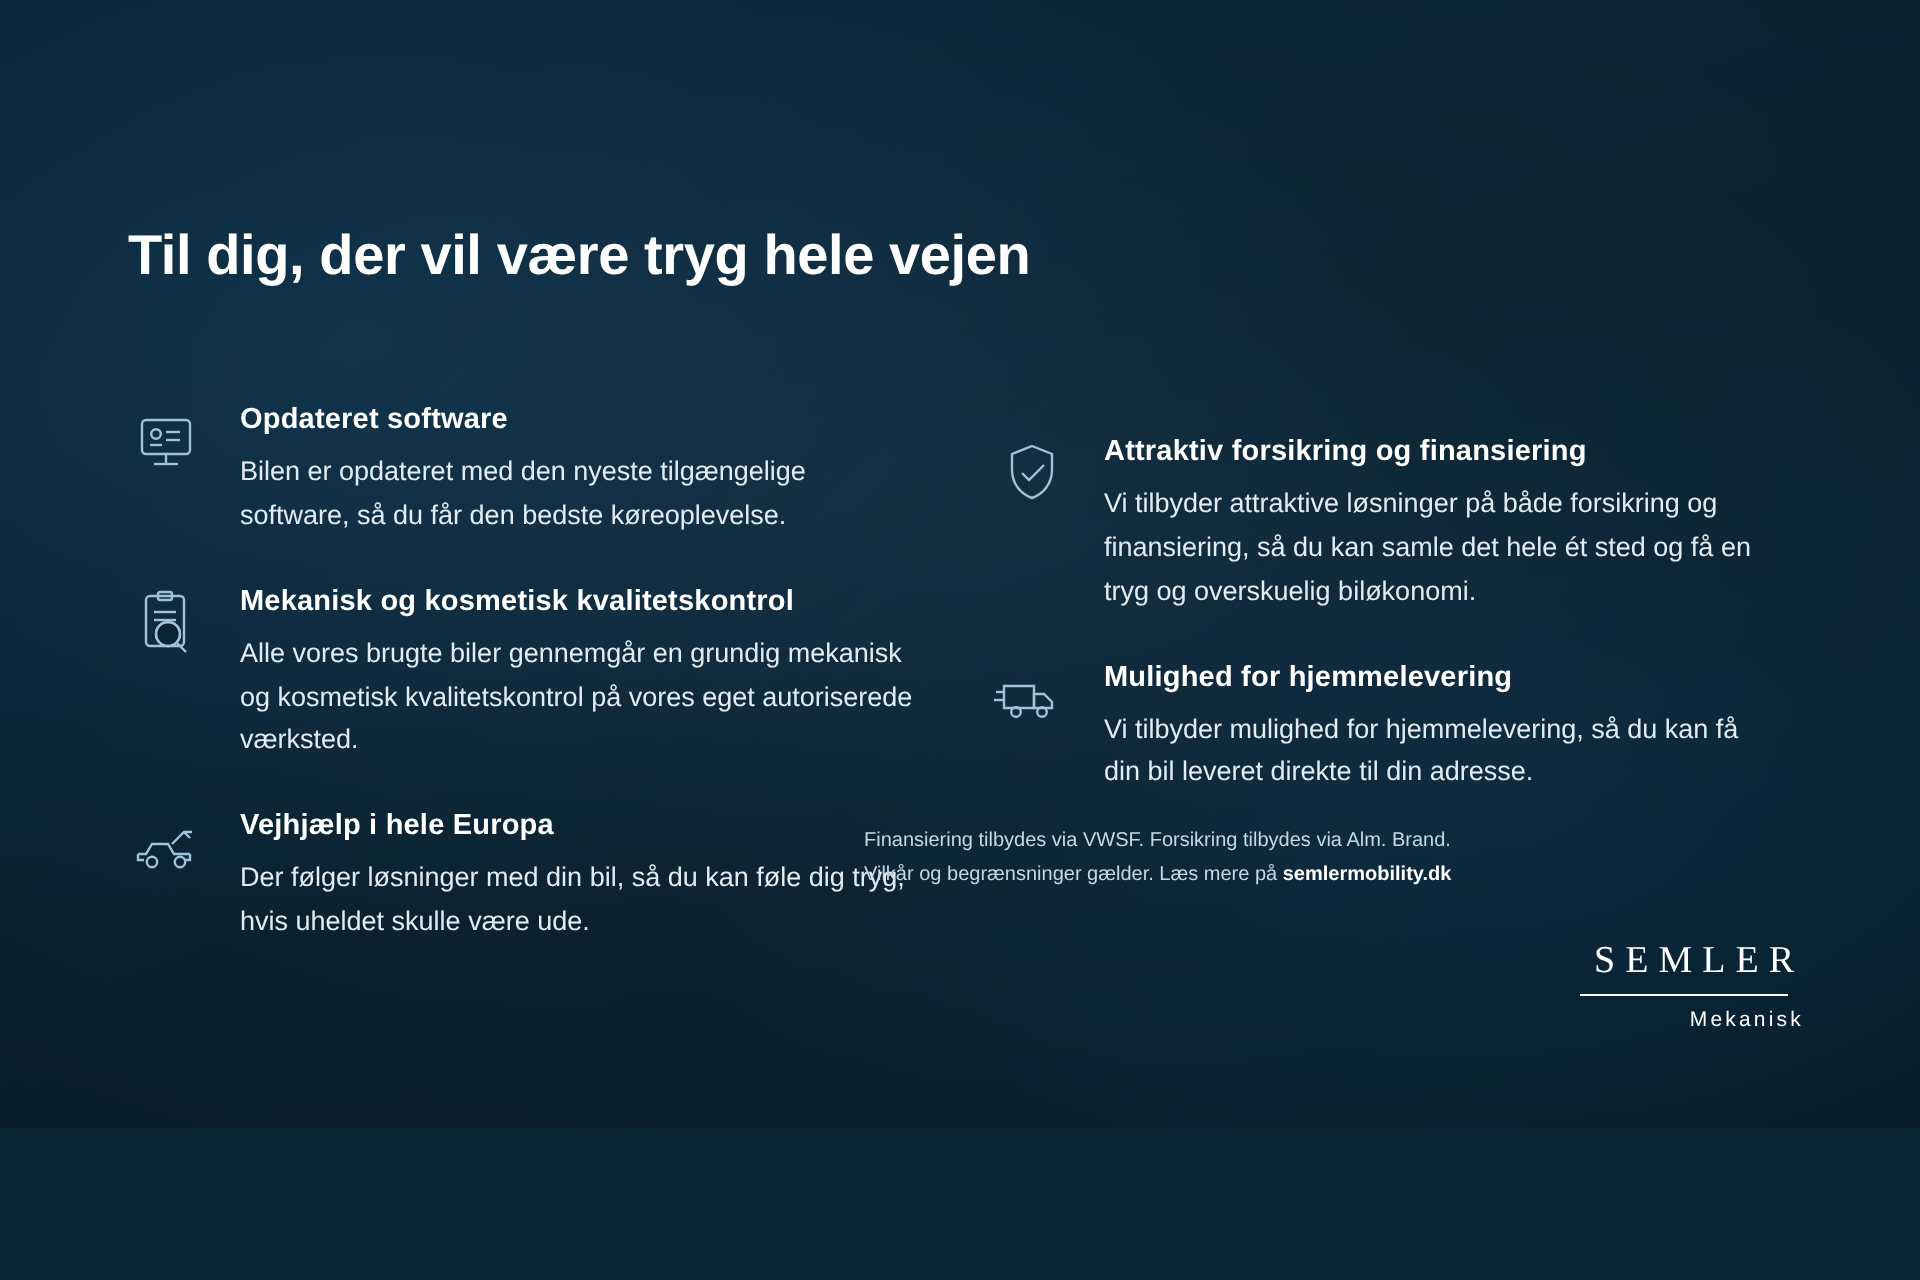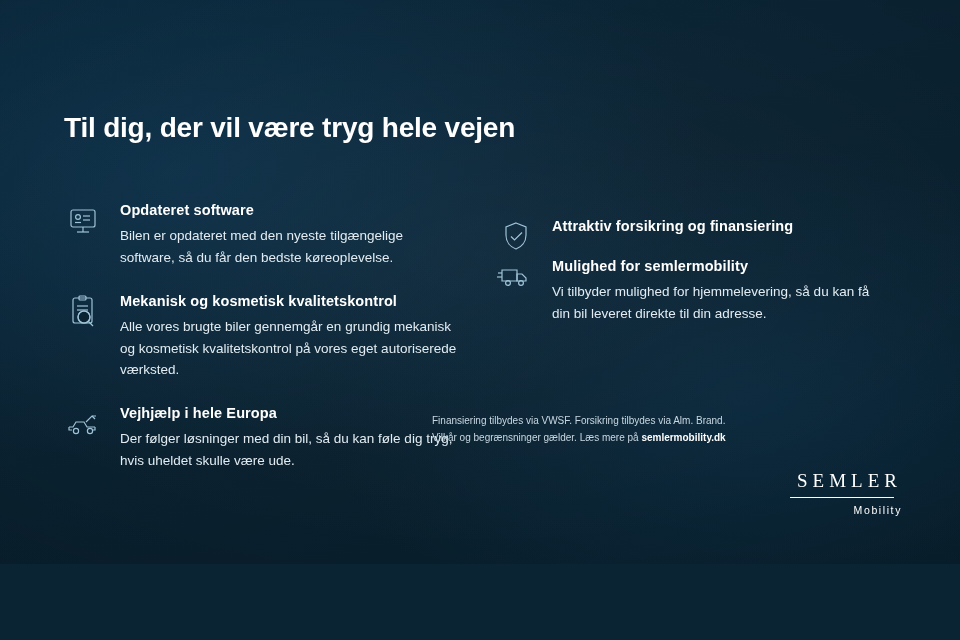--- a/index.html
+++ b/index.html
@@ -180,43 +180,44 @@
     <div class="col col-right">
 
       <div class="item">
         <span class="icon">
           <svg viewBox="0 0 40 34" width="40" height="34" fill="none" stroke="currentColor" stroke-width="1.2">
             <path d="M20 3l10 4v8c0 7-4.5 12-10 14-5.5-2-10-7-10-14V7z"></path>
             <path d="M15 16.5l3.5 3.5L26 12.5"></path>
           </svg>
         </span>
         <h3>Attraktiv forsikring og finansiering</h3>
+        <p>Vi tilbyder attraktive løsninger på både forsikring og finansiering, så du kan samle det hele ét sted og få en tryg og overskuelig biløkonomi.</p>
       </div>
 
       <div class="item">
         <span class="icon">
           <svg viewBox="0 0 40 34" width="40" height="34" fill="none" stroke="currentColor" stroke-width="1.2">
             <path d="M6 10h15v11H6z"></path>
             <path d="M21 14h5l4 4v3h-9z"></path>
             <circle cx="12" cy="23" r="2.4"></circle>
             <circle cx="25" cy="23" r="2.4"></circle>
             <line x1="2" y1="13" x2="6" y2="13"></line>
             <line x1="1" y1="17" x2="6" y2="17"></line>
           </svg>
         </span>
-        <h3>Mulighed for semlermobility</h3>
+        <h3>Mulighed for hjemmelevering</h3>
         <p>Vi tilbyder mulighed for hjemmelevering, så du kan få din bil leveret direkte til din adresse.</p>
       </div>
 
     </div>
   </div>
 
   <div class="legal" style="top: 413px;">
     <div>Finansiering tilbydes via VWSF. Forsikring tilbydes via Alm. Brand.</div>
     <div><span>Vilkår og begrænsninger gælder. Læs mere på </span><b>semlermobility.dk</b></div>
   </div>
 
   <div class="logo">
     <div class="word">SEMLER</div>
     <div class="rule"></div>
-    <div class="sub">Mobility</div>
+    <div class="sub">Mekanisk</div>
   </div>
 </div>
 
 </body></html>

